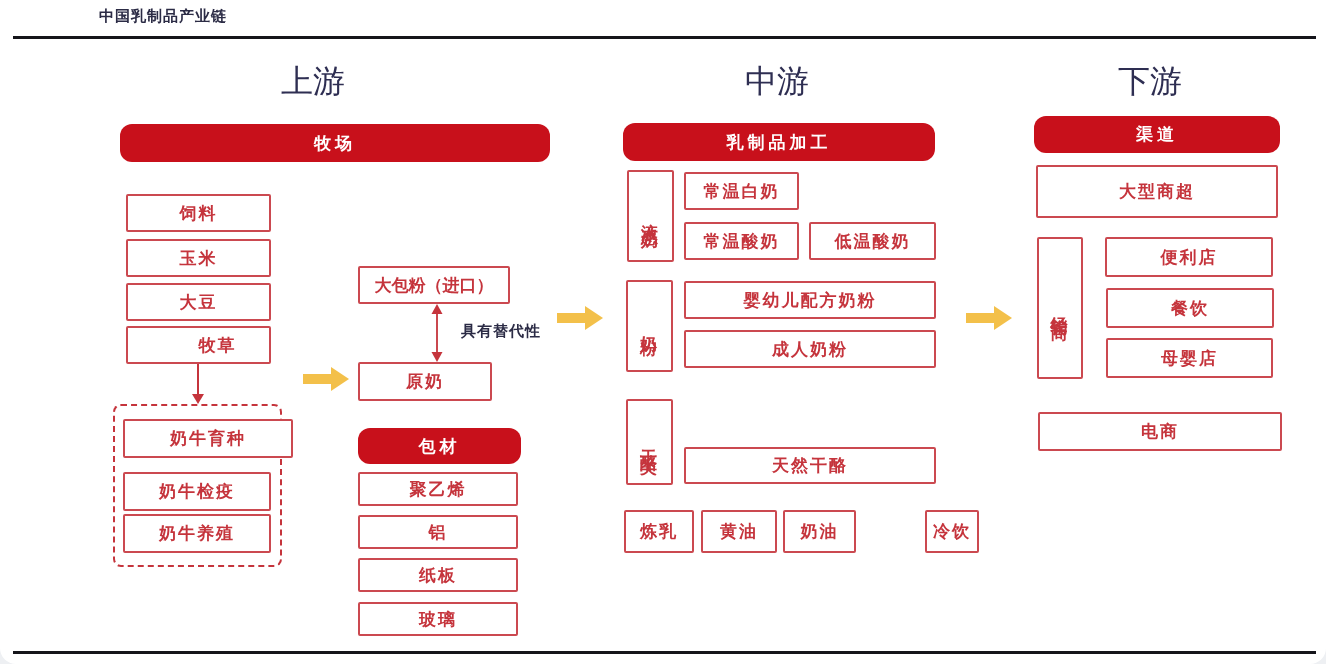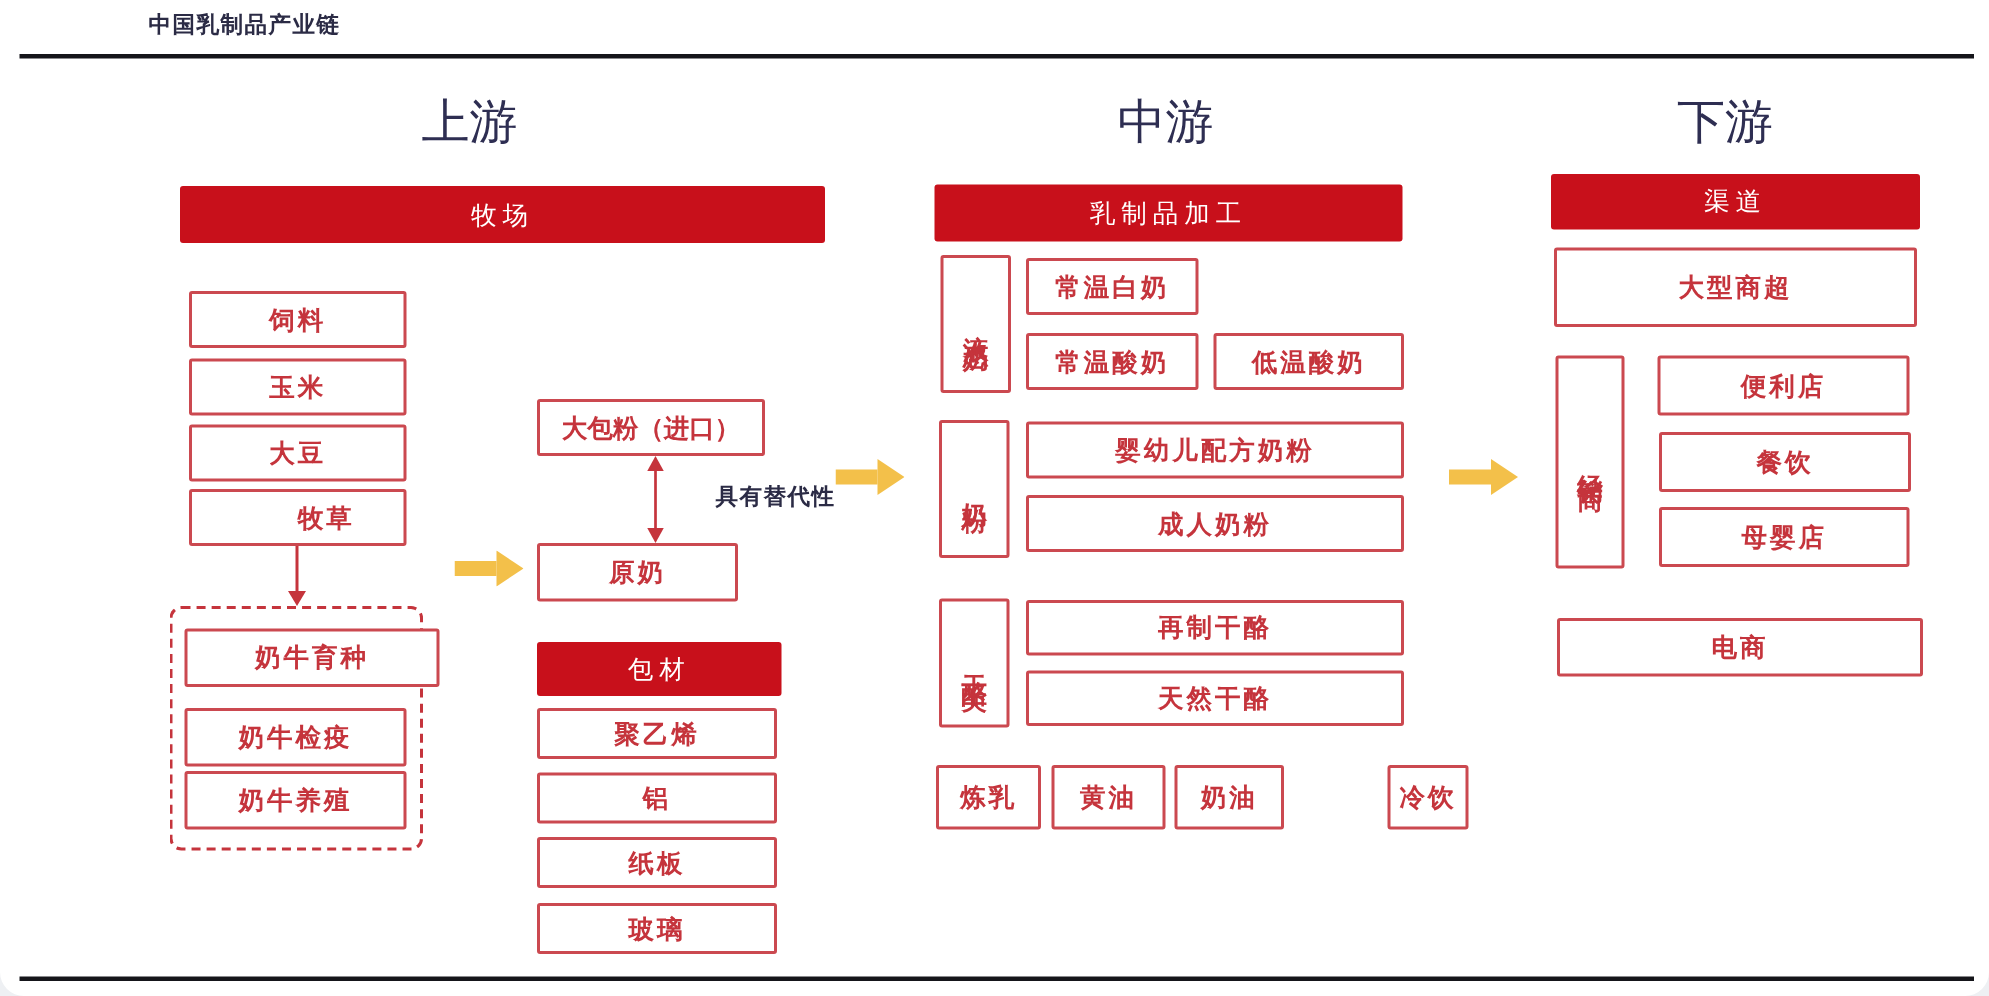--- a/index.html
+++ b/index.html
@@ -6,33 +6,33 @@
   html,body { background:#eef0f3; }
   body { font-family:"DejaVu Sans","Liberation Sans",sans-serif; }
   #canvas {
     position:relative; width:1326px; height:664px; background:#ffffff;
     overflow:hidden; border-radius:0 0 16px 16px;
   }
   .rule { position:absolute; height:3px; background:#15151a; }
   .page-title { position:absolute; left:99px; top:7px; font-size:15px; font-weight:bold; color:#2b2b45; letter-spacing:1px; }
   .heading { position:absolute; width:200px; text-align:center; font-size:32px; color:#2e2e52; }
   .banner {
-    position:absolute; background:#c8101b; color:#ffffff; font-weight:normal; font-size:17px;
-    display:flex; align-items:center; justify-content:center; letter-spacing:4px; border-radius:2px;
+    position:absolute; background:#c8101b; color:#ffffff; font-weight:bold; font-size:17px;
+    display:flex; align-items:center; justify-content:center; letter-spacing:4px; border-radius:12px;
   }
   .box {
     position:absolute; background:#ffffff; border:2px solid #cb4950; color:#c5343c;
     font-weight:bold; font-size:17px; display:flex; align-items:center; justify-content:center;
     border-radius:2px; letter-spacing:2px;
   }
   .vtext { writing-mode:vertical-rl; text-orientation:upright; letter-spacing:4px; }
   .dashed-group {
     position:absolute; border:2px dashed #c5343c; border-radius:8px; background:transparent;
   }
-  .note { position:absolute; font-size:15px; font-weight:bold; color:#2b2b45; letter-spacing:1px;margin-left:16px; }
+  .note { position:absolute; font-size:15px; font-weight:bold; color:#2b2b45; letter-spacing:1px; }
   .arrow { position:absolute; }
 </style>
 </head>
 <body>
 
 <div id="canvas">
 
   <div class="page-title">中国乳制品产业链</div>
   <div class="rule" style="left:13px; top:36px; width:1303px;"></div>
   <div class="rule" style="left:13px; top:651px; width:1303px;"></div>
@@ -96,21 +96,20 @@
 
   <div class="box" style="left:626px; top:280px; width:47px; height:92px;">
     <span class="vtext">奶粉</span>
   </div>
   <div class="box" style="left:684px; top:281px; width:252px; height:38px;">婴幼儿配方奶粉</div>
   <div class="box" style="left:684px; top:330px; width:252px; height:38px;">成人奶粉</div>
 
   <div class="box" style="left:626px; top:399px; width:47px; height:86px;">
     <span class="vtext">干酪类</span>
   </div>
-  <div class="box" style="left:684px; top:400px; width:252px; height:37px;">再制干酪</div>
   <div class="box" style="left:684px; top:447px; width:252px; height:37px;">天然干酪</div>
 
   <div class="box" style="left:624px; top:510px; width:70px; height:43px;">炼乳</div>
   <div class="box" style="left:701px; top:510px; width:76px; height:43px;">黄油</div>
   <div class="box" style="left:783px; top:510px; width:73px; height:43px;">奶油</div>
   <div class="box" style="left:903px; top:510px; width:54px; height:43px;margin-left:22px;">冷饮</div>
 
   <svg class="arrow" style="left:966px; top:306px;" width="46" height="24" viewBox="0 0 46 24">
     <rect x="0" y="7" width="28" height="10" fill="#f3c04a"></rect>
     <polygon points="28,0 46,12 28,24" fill="#f3c04a"></polygon>

